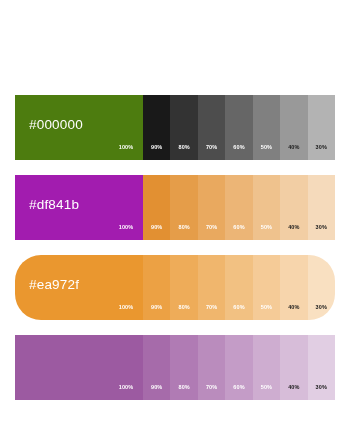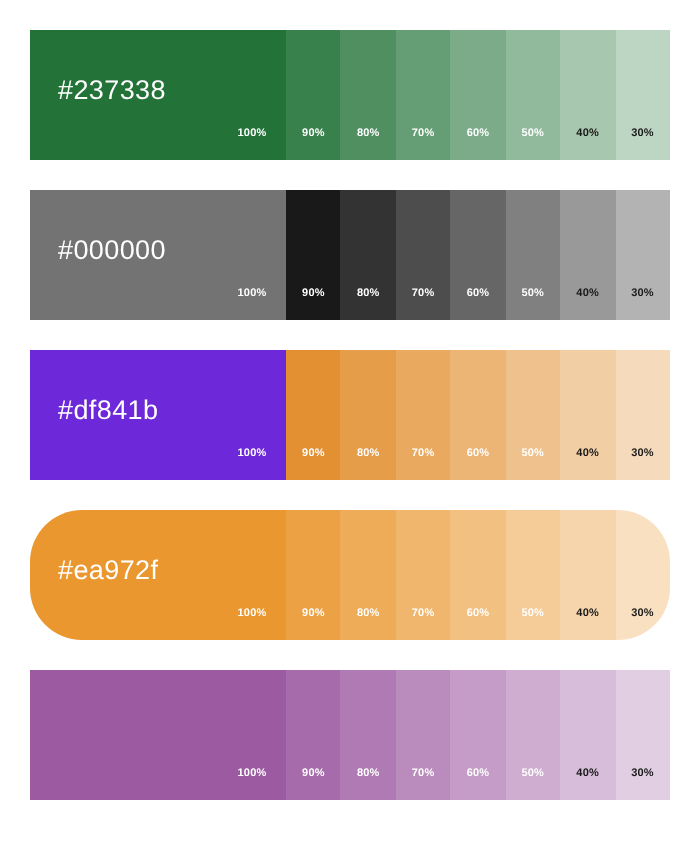--- a/index.html
+++ b/index.html
@@ -84,49 +84,22 @@
     text-align: center;
   }
 
   .pct-light { color: #ffffff; }
   .pct-dark  { color: #1a1a1a; }
 </style>
 </head>
 <body>
 
 <div id="palette-sheet">
-    <div class="palette-row" style="top: 15px; left: 15px; width: 320px; height: 65px;">
-      <div class="base-swatch" style="background: rgb(35, 115, 56);">
-        <div class="hex-label" style="color: rgb(255, 255, 255);">#237338</div>
-        <div class="pct-label pct-light">100%</div>
-      </div>
-      <div class="tint-swatch" style="background: rgb(57, 129, 76);">
-        <div class="pct-label pct-light">90%</div>
-      </div>
-      <div class="tint-swatch" style="background: rgb(79, 143, 96);">
-        <div class="pct-label pct-light">80%</div>
-      </div>
-      <div class="tint-swatch" style="background: rgb(101, 157, 116);">
-        <div class="pct-label pct-light">70%</div>
-      </div>
-      <div class="tint-swatch" style="background: rgb(123, 171, 136);">
-        <div class="pct-label pct-light">60%</div>
-      </div>
-      <div class="tint-swatch" style="background: rgb(145, 185, 156);">
-        <div class="pct-label pct-light">50%</div>
-      </div>
-      <div class="tint-swatch" style="background: rgb(167, 199, 175);">
-        <div class="pct-label pct-dark">40%</div>
-      </div>
-      <div class="tint-swatch" style="background: rgb(189, 213, 195);">
-        <div class="pct-label pct-dark">30%</div>
-      </div>
-    </div>
     <div class="palette-row" style="top: 95px; left: 15px; width: 320px; height: 65px;">
-      <div class="base-swatch" style="background: #737373;">
+      <div class="base-swatch" style="background: #4d7c0f;">
         <div class="hex-label" style="color: rgb(255, 255, 255);">#000000</div>
         <div class="pct-label pct-light">100%</div>
       </div>
       <div class="tint-swatch" style="background: rgb(25, 25, 25);">
         <div class="pct-label pct-light">90%</div>
       </div>
       <div class="tint-swatch" style="background: rgb(51, 51, 51);">
         <div class="pct-label pct-light">80%</div>
       </div>
       <div class="tint-swatch" style="background: rgb(77, 77, 77);">
@@ -139,21 +112,21 @@
         <div class="pct-label pct-light">50%</div>
       </div>
       <div class="tint-swatch" style="background: rgb(153, 153, 153);">
         <div class="pct-label pct-dark">40%</div>
       </div>
       <div class="tint-swatch" style="background: rgb(179, 179, 179);">
         <div class="pct-label pct-dark">30%</div>
       </div>
     </div>
     <div class="palette-row" style="top: 175px; left: 15px; width: 320px; height: 65px;">
-      <div class="base-swatch" style="background: #6d28d9;">
+      <div class="base-swatch" style="background: #a21caf;">
         <div class="hex-label" style="color: rgb(255, 255, 255);">#df841b</div>
         <div class="pct-label pct-light">100%</div>
       </div>
       <div class="tint-swatch" style="background: rgb(226, 144, 50);">
         <div class="pct-label pct-light">90%</div>
       </div>
       <div class="tint-swatch" style="background: rgb(229, 157, 73);">
         <div class="pct-label pct-light">80%</div>
       </div>
       <div class="tint-swatch" style="background: rgb(233, 169, 95);">

